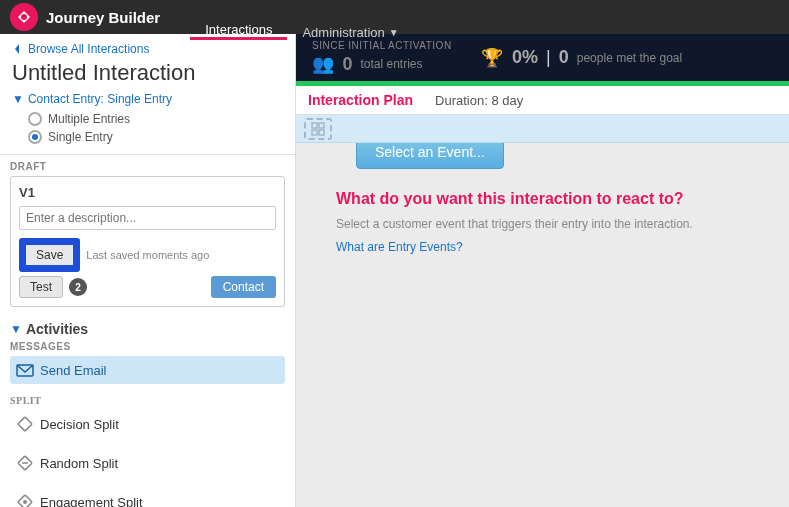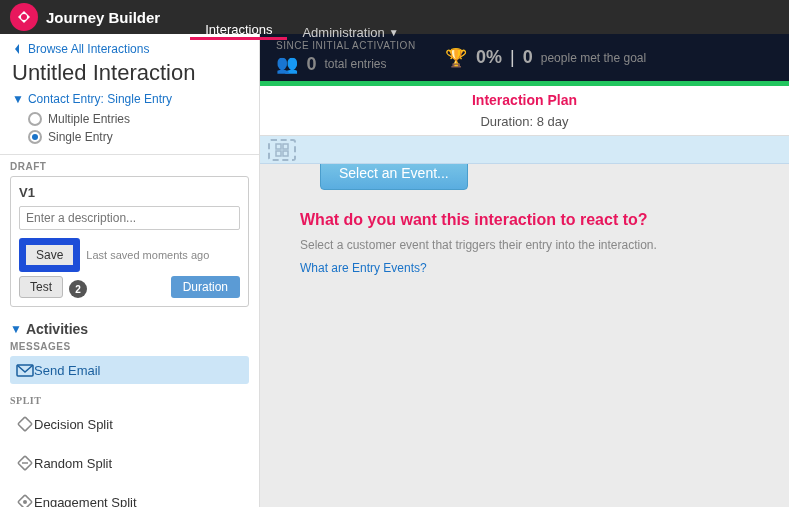--- a/index.html
+++ b/index.html
@@ -53,21 +53,21 @@
     .chevron-down { font-size: 10px; }
 
     
     .main-layout {
       display: flex;
       height: calc(507px - 34px);
     }
 
     
     .left-panel {
-      width: 260px;
+      width: 296px;
       background: #fff;
       border-right: 1px solid #ddd;
       display: flex;
       flex-direction: column;
       flex-shrink: 0;
       overflow-y: auto;
     }
 
     
     .header-section {
@@ -190,21 +190,21 @@
       border: none;
       border-radius: 3px;
       padding: 4px 12px;
       font-size: 12px;
       cursor: pointer;
       color: #fff;
       margin-left: auto;
     }
     .second-btn-row {
       display: flex;
-      align-items: flex-end;
+      align-items: center;
       gap: 6px;
     }
     .badge-circle {
       width: 18px; height: 18px;
       background: #555;
       color: #fff;
       border-radius: 50%;
       font-size: 10px;
       display: flex; align-items: center; justify-content: center;
       font-weight: bold;
@@ -232,20 +232,21 @@
       font-size: 10px;
       font-weight: bold;
       color: #888;
       letter-spacing: 0.5px;
       text-transform: uppercase;
       margin-bottom: 4px;
     }
     .activity-item {
       display: flex;
       align-items: center;
+      gap: 6px;
       padding: 5px 6px;
       border-radius: 3px;
       cursor: pointer;
       font-size: 13px;
       color: #333;
       margin-bottom: 11px;
     }
     .activity-item.active {
       background: #cce5f7;
       color: #1a5f9e;
@@ -324,22 +325,21 @@
       color: #aaa;
     }
 
     
     .plan-header {
       background: #fff;
       padding: 6px 12px;
       border-bottom: 1px solid #ddd;
       display: flex;
       align-items: center;
-      gap: 6px;
-      flex-direction: column;
+      gap: 22px;
     }
     .plan-title {
       font-size: 14px;
       font-weight: bold;
       color: #e8175d;
     }
     .plan-duration {
       font-size: 13px;
       color: #555;
     }
@@ -484,21 +484,21 @@
       <div class="v1-box">
         <div class="v1-title">V1</div>
         <input class="desc-input" type="text" placeholder="Enter a description..." style="">
         <div class="btn-row">
           <button class="btn-save">Save</button>
           <span class="last-saved">Last saved moments ago</span>
         </div>
         <div class="second-btn-row">
           <button class="btn-test">Test</button>
           <div class="badge-circle">2</div>
-          <button class="btn-activate">Duration</button>
+          <button class="btn-activate">Contact</button>
         </div>
       </div>
     </div>
 
     <div class="activities-section">
       <div class="activities-header">
         <span class="collapse-icon">▼</span>
         <span>Activities</span>
       </div>
       <div class="section-sub-label">MESSAGES</div>

